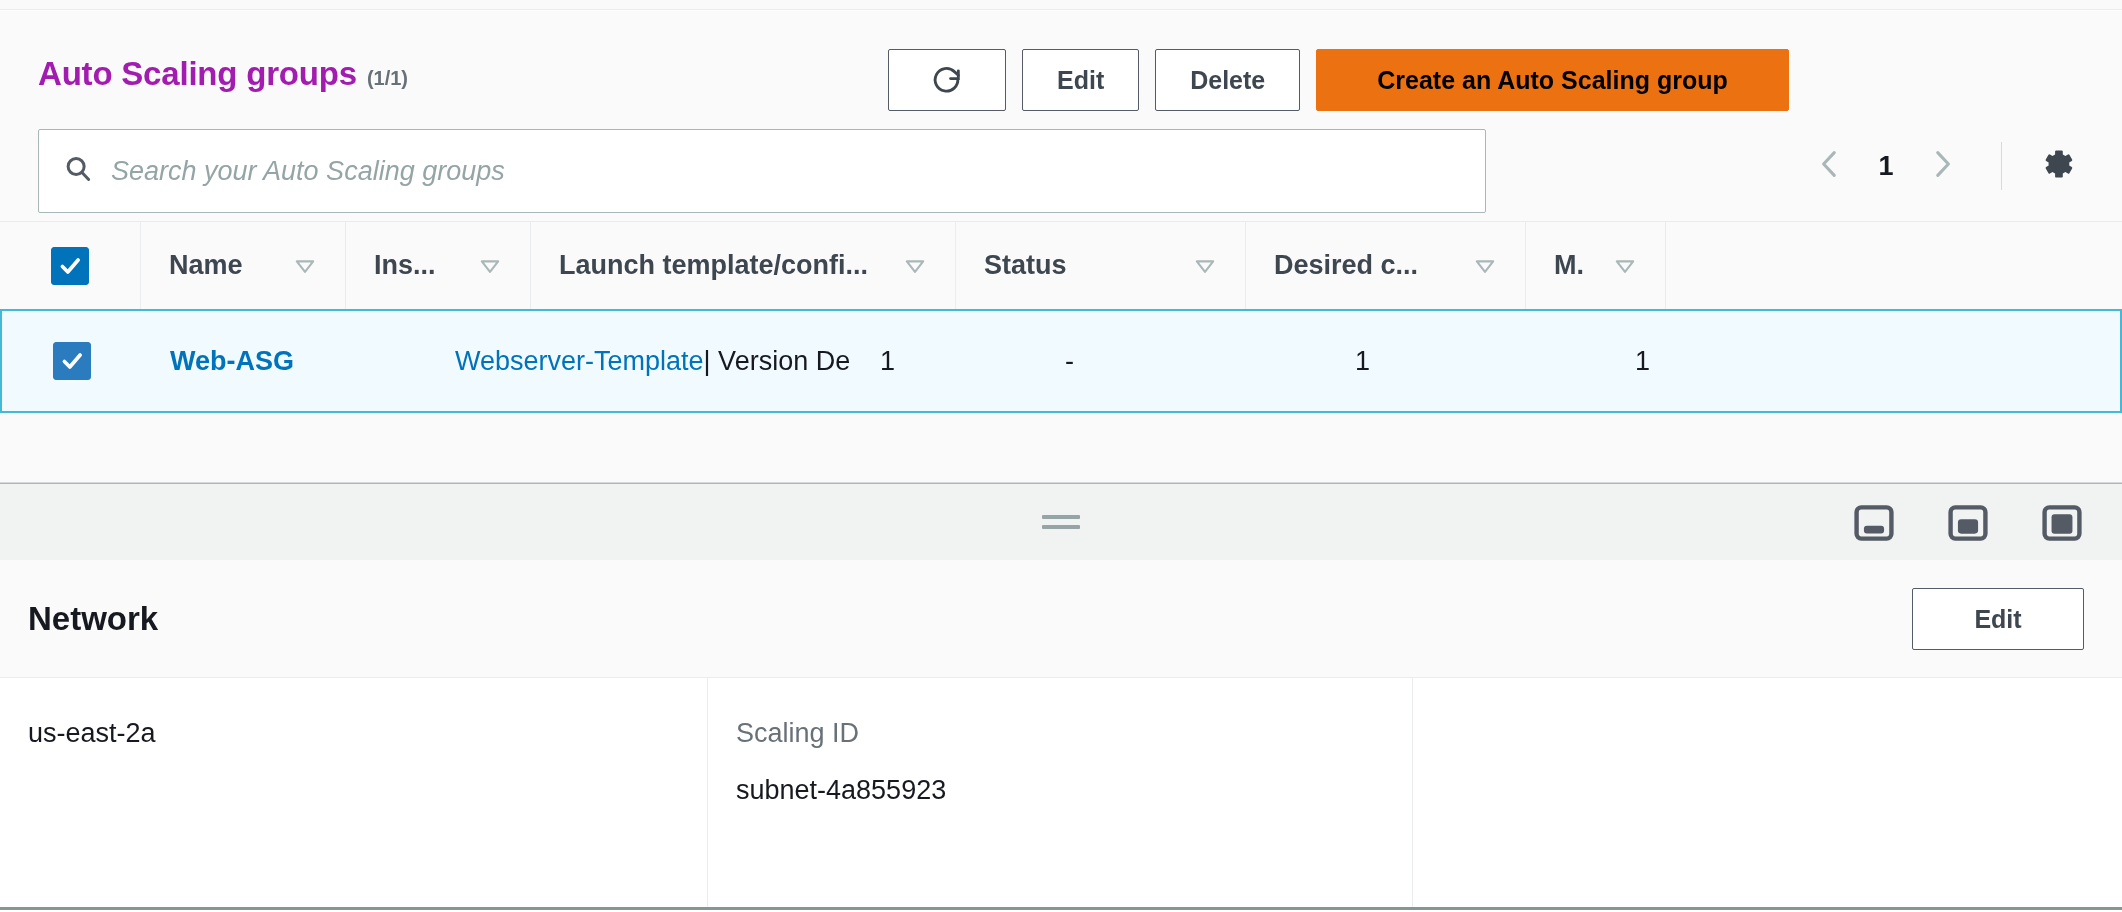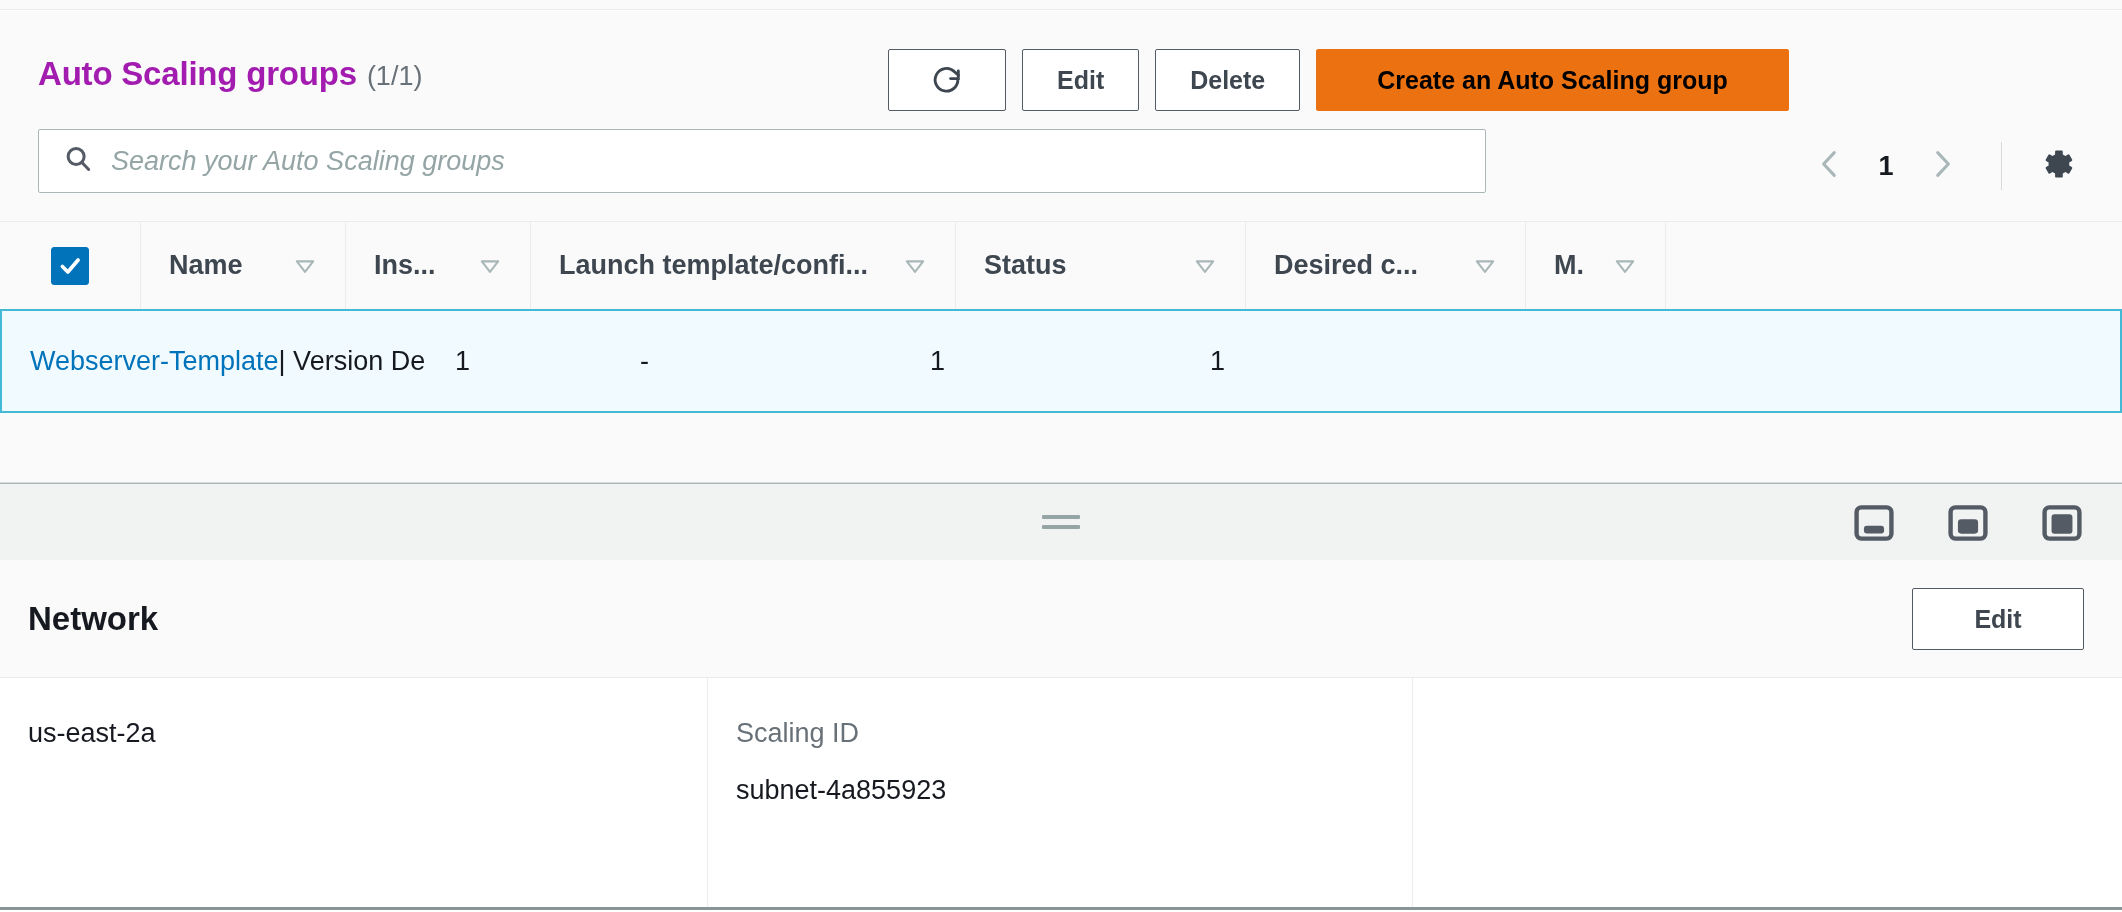--- a/index.html
+++ b/index.html
@@ -47,22 +47,22 @@
     flex: 0 0 auto;
     margin-top: 8px;
   }
   .title-main {
     font-size: 33px;
     font-weight: bold;
     color: #a21caf;
     letter-spacing: -0.2px;
   }
   .title-count {
-    font-size: 27px;
-    font-weight: normal;
+    font-size: 20px;
+    font-weight: bold;
     color: #687078;
   }
   .header-actions {
     position: absolute;
     left: 888px; top: 38px;
     display: flex; align-items: center;
     gap: 16px;
   }
   .btn {
     border: 1px solid #545b64;
@@ -96,21 +96,21 @@
   .search-row {
     position: relative;
     height: 92px;
     padding: 0 38px;
     display: flex;
     align-items: flex-start;
   }
   .search-box {
     position: relative;
     width: 1448px;
-    height: 64px;
+    height: 84px;
     background: #ffffff;
     border: 1px solid #aab7b8;
     border-radius: 2px;
     display: flex;
     align-items: center;
     padding-left: 24px;
   }
   .search-icon { flex: 0 0 auto; width: 30px; height: 30px; margin-right: 16px; }
   .search-input {
     border: 0; outline: 0;
@@ -468,20 +468,30 @@
           <svg width="28" height="28" viewBox="0 0 24 24" fill="none" stroke="#aab7b8" stroke-width="1.8" stroke-linejoin="round">
             <path d="M5 8 H19 L12 17 Z"></path>
           </svg>
         </span>
       </div>
 
       <div class="th-rest"></div>
     </div>
 
     <div class="data-row">
+      <div class="td td-name">
+        <div class="cell-check">
+          <div class="cb cb-row">
+            <svg viewBox="0 0 24 24" fill="none" stroke="#ffffff" stroke-width="3.4" stroke-linecap="round" stroke-linejoin="round">
+              <path d="M5 12.5 L10 17.5 L19.5 6.5"></path>
+            </svg>
+          </div>
+        </div>
+        <span class="lnk">Web-ASG</span>
+      </div>
 
       <div class="td td-template">
         <span class="lnk lnk-reg">Webserver-Template</span>
           <span class="cell-txt"> | Version De</span>
       </div>
 
       <div class="td td-instances">
         <span class="cell-txt">1</span>
       </div>
 

